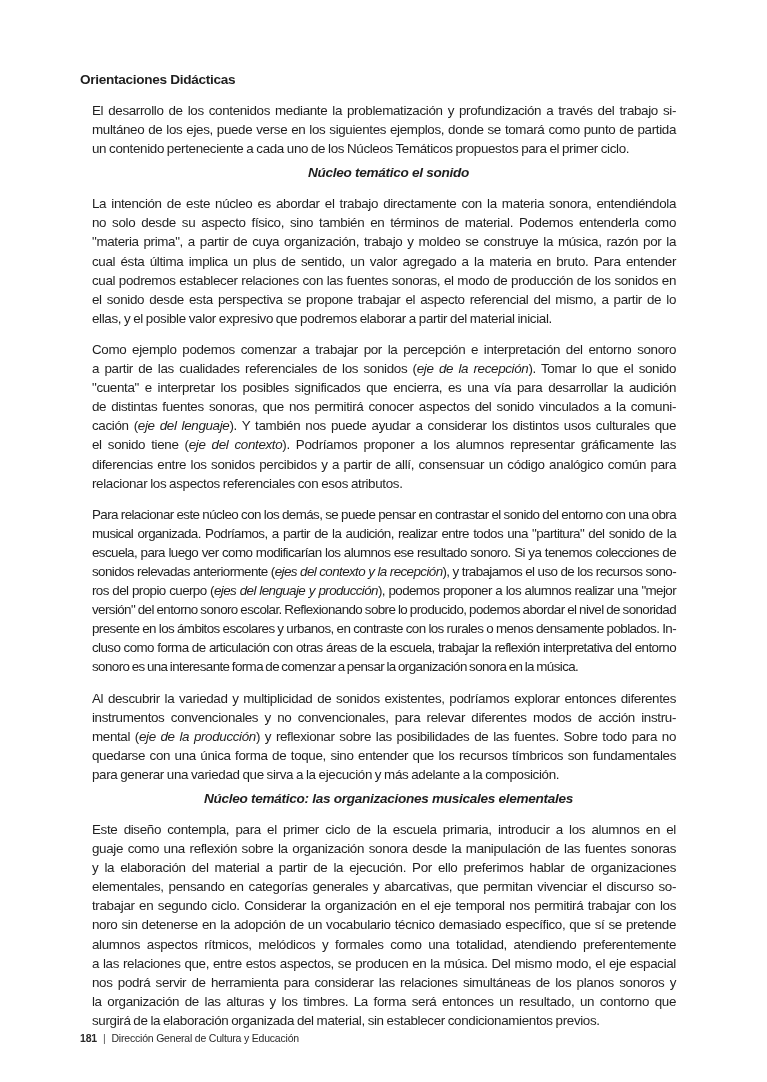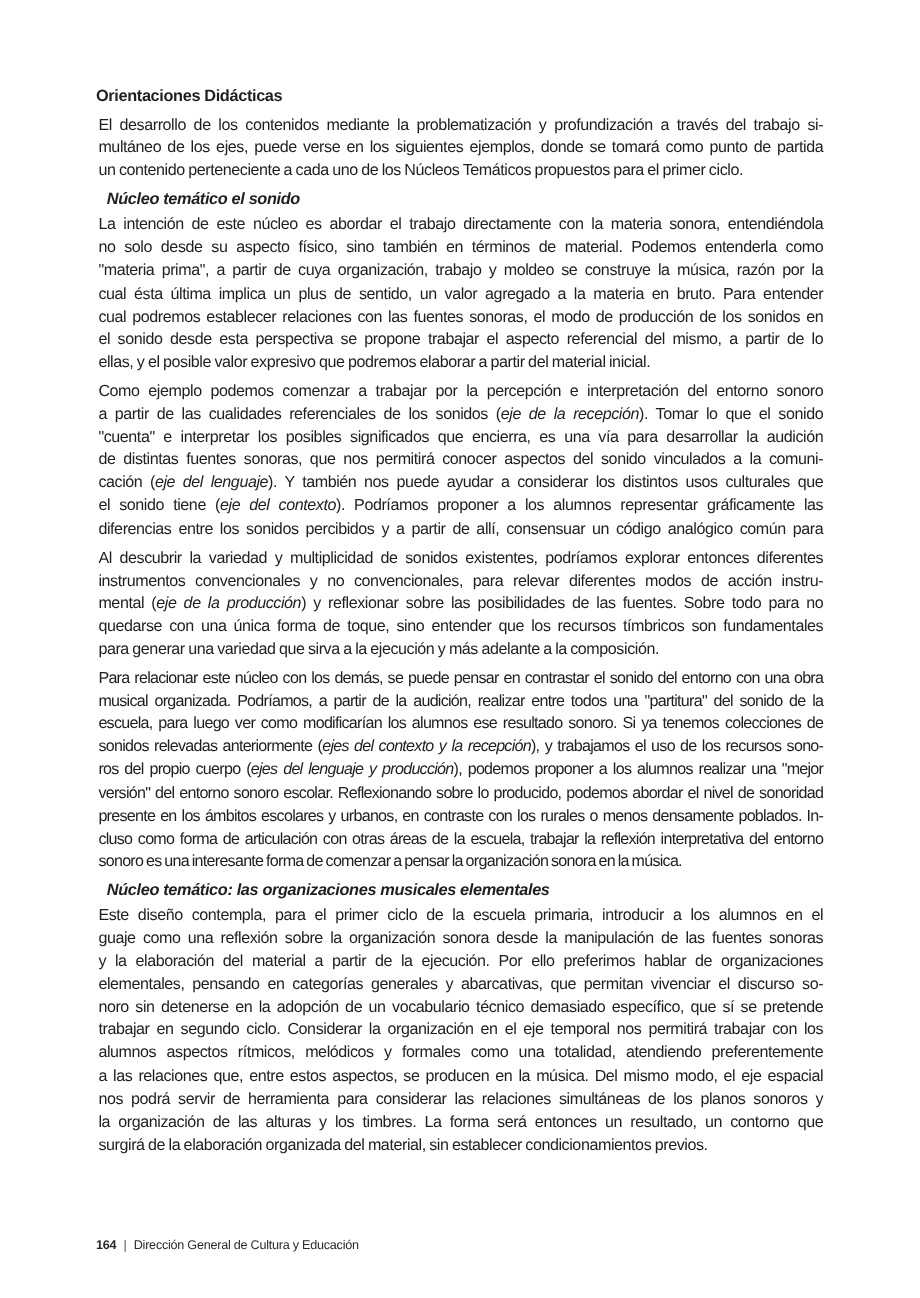--- a/index.html
+++ b/index.html
@@ -22,41 +22,42 @@
       height: 1082px;
       background: #ffffff;
     }
     .column {
       position: absolute;
       left: 80px;
       top: 70px;
       width: 608px;
     }
     .block {
-      margin: 2px;
+      margin: 12px;
       font-size: 13.4px;
       line-height: 19.1px;
       text-align: justify;
       letter-spacing: -0.35px;
       word-spacing: -0.5px;
     }
     .h-main {
       font-weight: bold;
       font-size: 13.6px;
       line-height: 19px;
       letter-spacing: -0.3px;
       margin: 0 0 5px 0;
     }
     .p1 { margin-bottom: 5px; }
     .h-sub {
       font-style: italic;
       font-size: 13.6px;
       line-height: 19px;
       margin: 0 0 2px 9px;
       letter-spacing: -0.3px;
+      text-align: center;
     }
     .p-gap { margin-bottom: 5px; }
     .p-dense {
       letter-spacing: -0.6px;
       word-spacing: -0.8px;
     }
     .blk-line {
       display: block;
       text-align: justify;
       text-align-last: justify;
@@ -105,53 +106,54 @@
         <span class="blk-line last">ellas, y el posible valor expresivo que podremos elaborar a partir del material inicial.</span>
       </div>
     <div class="block p-gap">
         <span class="blk-line">Como ejemplo podemos comenzar a trabajar por la percepción e interpretación del entorno sonoro</span>
         <span class="blk-line">a partir de las cualidades referenciales de los sonidos (<em>eje de la recepción</em>). Tomar lo que el sonido</span>
         <span class="blk-line">"cuenta" e interpretar los posibles significados que encierra, es una vía para desarrollar la audición</span>
         <span class="blk-line">de distintas fuentes sonoras, que nos permitirá conocer aspectos del sonido vinculados a la comuni-</span>
         <span class="blk-line">cación (<em>eje del lenguaje</em>).  Y también nos puede ayudar a considerar los distintos usos culturales que</span>
         <span class="blk-line">el sonido tiene (<em>eje del contexto</em>). Podríamos proponer a los alumnos representar gráficamente las</span>
         <span class="blk-line">diferencias entre los sonidos percibidos y a partir de allí, consensuar un código analógico común para</span>
-      </div>
-    <div class="block p-gap">
-        <span class="blk-line">Al descubrir la variedad y multiplicidad de sonidos existentes, podríamos explorar entonces diferentes</span>
-        <span class="blk-line">instrumentos convencionales y no convencionales, para relevar diferentes modos de acción instru-</span>
-        <span class="blk-line">mental (<em>eje de la producción</em>) y reflexionar sobre las posibilidades de las fuentes. Sobre todo para no</span>
-        <span class="blk-line">quedarse con una única forma de toque, sino entender que los recursos tímbricos son fundamentales</span>
-        <span class="blk-line last">para generar una variedad que sirva a la ejecución y más adelante a la composición.</span>
+        <span class="blk-line last">relacionar los aspectos referenciales con esos atributos.</span>
       </div>
     <div class="block p-gap p-dense">
         <span class="blk-line">Para relacionar este núcleo con los demás, se puede pensar en contrastar el sonido del entorno con una obra</span>
         <span class="blk-line">musical organizada. Podríamos, a partir de la audición, realizar entre todos una "partitura" del sonido de la</span>
         <span class="blk-line">escuela, para luego ver como modificarían los alumnos ese resultado sonoro. Si ya tenemos colecciones de</span>
         <span class="blk-line">sonidos relevadas anteriormente (<em>ejes del contexto y la recepción</em>), y trabajamos el uso de los recursos sono-</span>
         <span class="blk-line">ros del propio cuerpo (<em>ejes del lenguaje y producción</em>), podemos proponer a los alumnos realizar una "mejor</span>
         <span class="blk-line">versión" del entorno sonoro escolar. Reflexionando sobre lo producido, podemos abordar el nivel de sonoridad</span>
         <span class="blk-line">presente en los ámbitos escolares y urbanos, en contraste con los rurales o menos densamente poblados. In-</span>
         <span class="blk-line">cluso como forma de articulación con otras áreas de la escuela, trabajar la reflexión interpretativa del entorno</span>
         <span class="blk-line last">sonoro es una interesante forma de comenzar a pensar la organización sonora en la música.</span>
       </div>
+    <div class="block p-gap">
+        <span class="blk-line">Al descubrir la variedad y multiplicidad de sonidos existentes, podríamos explorar entonces diferentes</span>
+        <span class="blk-line">instrumentos convencionales y no convencionales, para relevar diferentes modos de acción instru-</span>
+        <span class="blk-line">mental (<em>eje de la producción</em>) y reflexionar sobre las posibilidades de las fuentes. Sobre todo para no</span>
+        <span class="blk-line">quedarse con una única forma de toque, sino entender que los recursos tímbricos son fundamentales</span>
+        <span class="blk-line last">para generar una variedad que sirva a la ejecución y más adelante a la composición.</span>
+      </div>
 
     <h2 class="h-sub">Núcleo temático: las organizaciones musicales elementales</h2>
 
     <div class="block">
         <span class="blk-line">Este diseño contempla, para el primer ciclo de la escuela primaria, introducir a los alumnos en el</span>
         <span class="blk-line">guaje como una reflexión sobre la organización sonora desde la manipulación de las fuentes sonoras</span>
         <span class="blk-line">y la elaboración del material a partir de la ejecución. Por ello preferimos hablar de organizaciones</span>
         <span class="blk-line">elementales, pensando en categorías generales y abarcativas, que permitan vivenciar el discurso so-</span>
+        <span class="blk-line">trabajar en segundo ciclo. Considerar la organización en el eje temporal nos permitirá trabajar con los</span>
         <span class="blk-line">noro sin detenerse en la adopción de un vocabulario técnico demasiado específico, que sí se pretende</span>
-        <span class="blk-line">trabajar en segundo ciclo. Considerar la organización en el eje temporal nos permitirá trabajar con los</span>
         <span class="blk-line">alumnos aspectos rítmicos, melódicos y formales como una totalidad, atendiendo preferentemente</span>
         <span class="blk-line">a las relaciones que, entre estos aspectos, se producen en la música. Del mismo modo, el eje espacial</span>
         <span class="blk-line">nos podrá servir de herramienta para considerar las relaciones simultáneas de los planos sonoros y</span>
         <span class="blk-line">la organización de las alturas y los timbres. La forma será entonces un resultado, un contorno que</span>
         <span class="blk-line last">surgirá de la elaboración organizada del material, sin establecer condicionamientos previos.</span>
       </div>
   </div>
 
   <div class="footer">
-    <span class="pnum">164</span><span class="sep">|</span><span>Dirección General de Cultura y Educación</span>
+    <span class="pnum">181</span><span class="sep">|</span><span>Dirección General de Cultura y Educación</span>
   </div>
 </div>
 
 </body></html>

